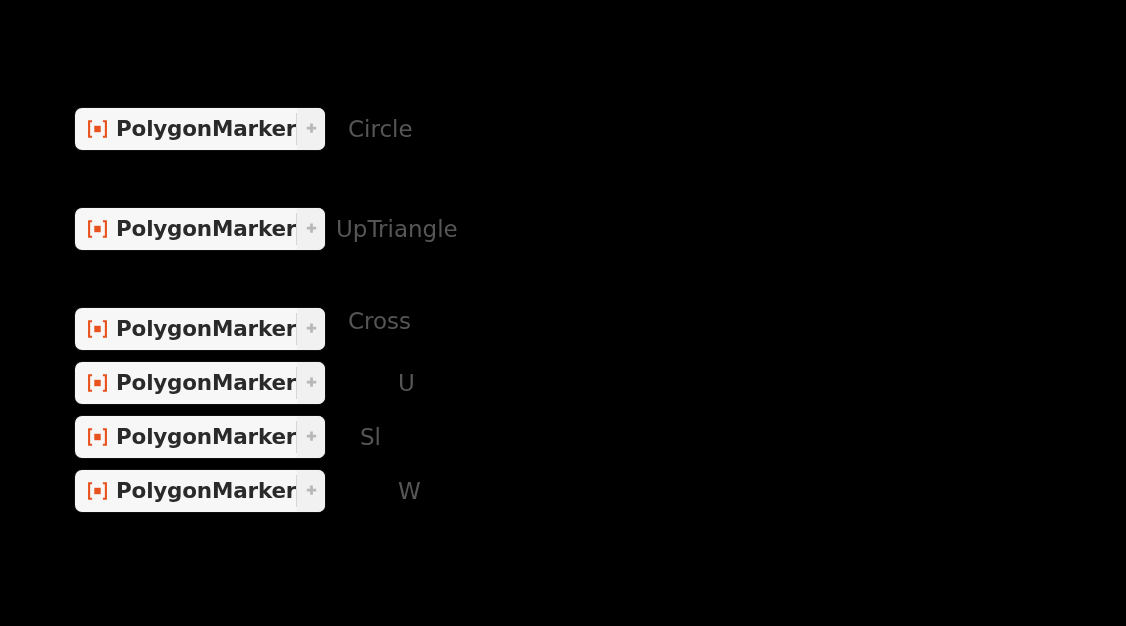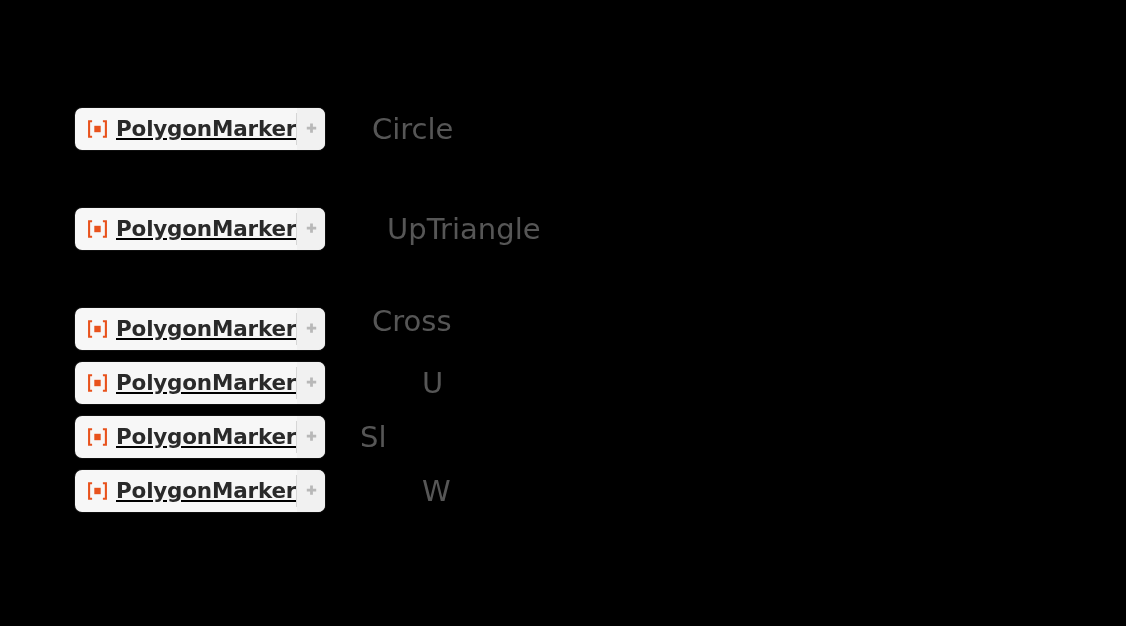--- a/index.html
+++ b/index.html
@@ -19,21 +19,20 @@
     position: absolute;
     inset: 0;
     background: #000000;
   }
 
   .row {
     position: absolute;
     display: flex;
     align-items: flex-end;
     height: 42px;
-    text-decoration: underline;
   }
 
   
   .rf-button {
     display: flex;
     align-items: stretch;
     height: 42px;
     width: 250px;
     background: #f7f7f7;
     border-radius: 7px;
@@ -85,26 +84,25 @@
     display: flex;
     align-items: center;
     justify-content: center;
     background: #f1f1f1;
   }
   .rf-plus svg { display: block; }
 
   
   .out-label {
     font-family: "DejaVu Sans", sans-serif;
-    font-size: 29px;
+    font-size: 23px;
     font-weight: 400;
     color: #565656;
     white-space: pre;
     line-height: 1;
-    margin-left: 24px;
   }
 </style>
 </head>
 <body>
 
 <div id="notebook">
     <div class="row" style="top: 108px; left: 75px;">
       <div class="rf-button">
         <div class="rf-main">
           <span class="rf-icon">
@@ -142,21 +140,21 @@
           <span class="rf-label">PolygonMarker</span>
         </div>
         <div class="rf-divider"></div>
         <div class="rf-plus">
 <svg width="15" height="15" viewBox="0 0 15 15" xmlns="http://www.w3.org/2000/svg">
   <path d="M6.1 1.4 h2.8 v3.3 h3.3 v2.8 h-3.3 v3.3 h-2.8 v-3.3 h-3.3 v-2.8 h3.3 z" fill="#b8b8b8"></path>
 </svg>
         </div>
       </div>
     </div>
-    <div class="out-label" style="position: absolute; left: 363px; top: 214px; height: 30px; display: flex; align-items: center;">UpTriangle</div>
+    <div class="out-label" style="position: absolute; left: 336px; top: 214px; height: 30px; display: flex; align-items: center;">UpTriangle</div>
     <div class="row" style="top: 308px; left: 75px;">
       <div class="rf-button">
         <div class="rf-main">
           <span class="rf-icon">
 <svg width="21" height="20" viewBox="0 0 21 20" xmlns="http://www.w3.org/2000/svg">
   <g fill="none" stroke="#e8521c" stroke-width="2.1">
     <path d="M5.1 2.2 H2.1 V17.8 H5.1"></path>
     <path d="M15.9 2.2 H18.9 V17.8 H15.9"></path>
   </g>
   <rect x="7.3" y="6.8" width="6.4" height="6.4" fill="#e8521c"></rect>
@@ -211,21 +209,21 @@
           <span class="rf-label">PolygonMarker</span>
         </div>
         <div class="rf-divider"></div>
         <div class="rf-plus">
 <svg width="15" height="15" viewBox="0 0 15 15" xmlns="http://www.w3.org/2000/svg">
   <path d="M6.1 1.4 h2.8 v3.3 h3.3 v2.8 h-3.3 v3.3 h-2.8 v-3.3 h-3.3 v-2.8 h3.3 z" fill="#b8b8b8"></path>
 </svg>
         </div>
       </div>
     </div>
-    <div class="out-label" style="position: absolute; left: 336px; top: 422px; height: 30px; display: flex; align-items: center;">Sl</div>
+    <div class="out-label" style="position: absolute; left: 360px; top: 422px; height: 30px; display: flex; align-items: center;">Sl</div>
     <div class="row" style="top: 470px; left: 75px;">
       <div class="rf-button">
         <div class="rf-main">
           <span class="rf-icon">
 <svg width="21" height="20" viewBox="0 0 21 20" xmlns="http://www.w3.org/2000/svg">
   <g fill="none" stroke="#e8521c" stroke-width="2.1">
     <path d="M5.1 2.2 H2.1 V17.8 H5.1"></path>
     <path d="M15.9 2.2 H18.9 V17.8 H15.9"></path>
   </g>
   <rect x="7.3" y="6.8" width="6.4" height="6.4" fill="#e8521c"></rect>

